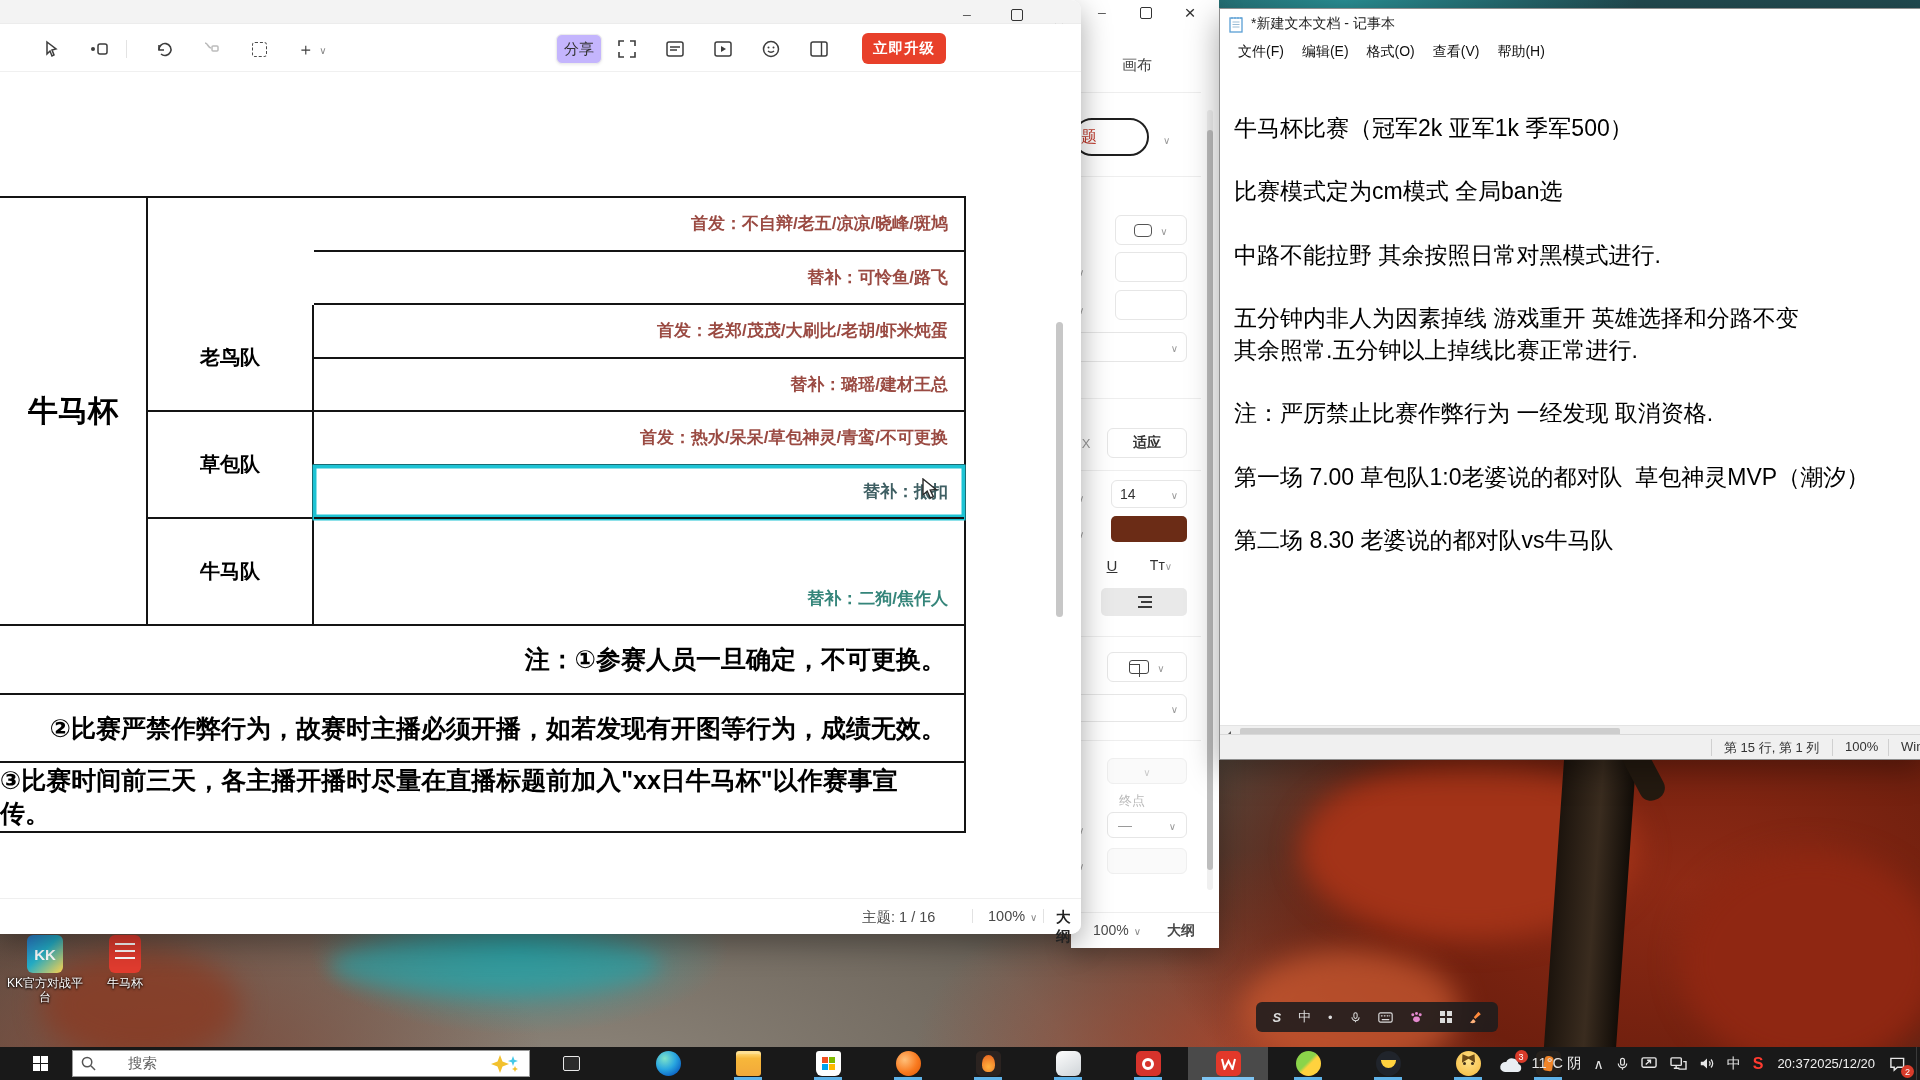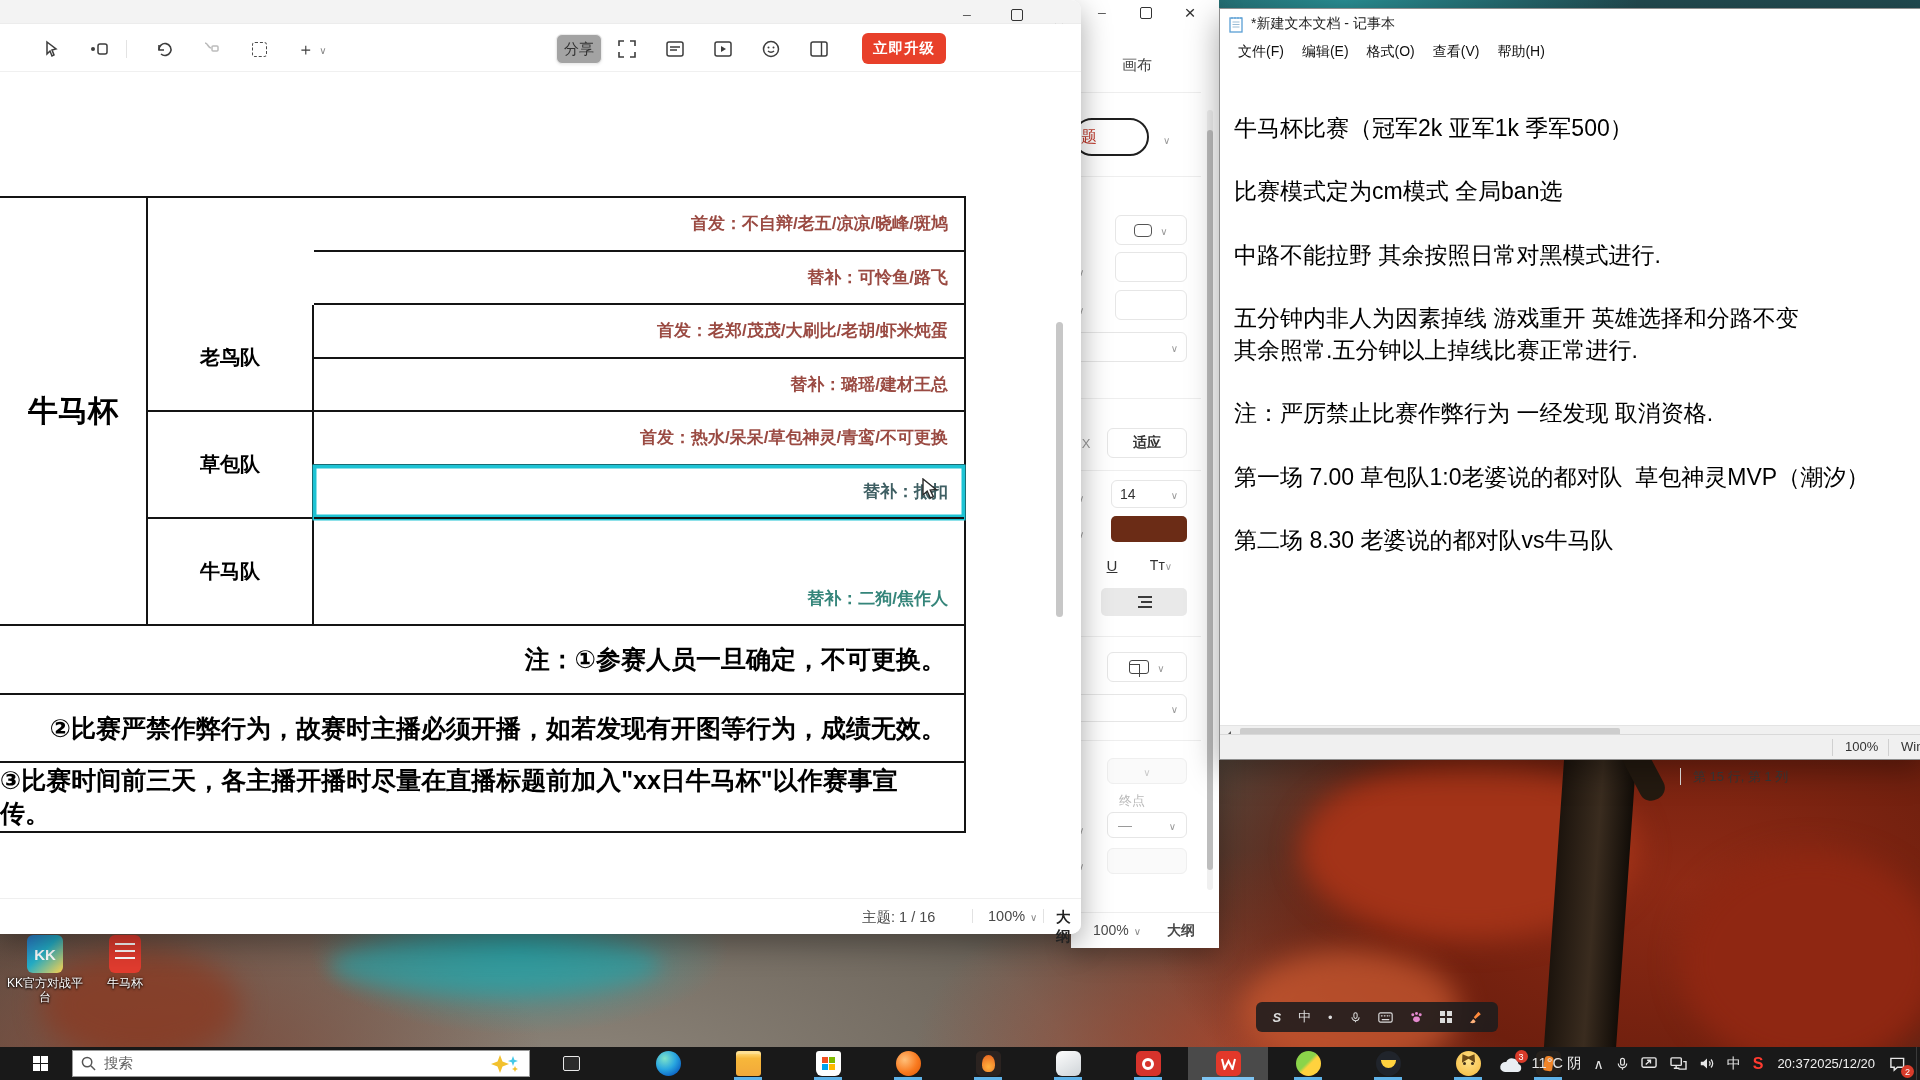--- a/index.html
+++ b/index.html
@@ -24,21 +24,21 @@
   
   .window { position:absolute; background:#fff; box-shadow:0 10px 30px rgba(0,0,0,.35); }
 
   
   #editor { left:0; top:0; width:1081px; height:934px; border-radius:0 10px 10px 0; z-index:30; }
   #ed-titlebar { position:absolute; left:0; top:0; right:0; height:24px; background:#f3f3f3; border-radius:0 10px 0 0; border-bottom:1px solid #ececec; }
   #ed-toolbar { position:absolute; left:0; top:24px; right:0; height:48px; background:#fff; border-bottom:1px solid #f0f0f0; }
   .tb-icon { position:absolute; top:12px; width:26px; height:26px; display:flex; align-items:center; justify-content:center; color:#3d3d3d; font-size:17px; cursor:default; }
   .tb-sep { position:absolute; top:16px; width:1px; height:18px; background:#e3e3e3; }
   .dash-box { width:15px; height:15px; border:1.6px dashed #4a4a4a; border-radius:3px; }
-  #share-btn { position:absolute; left:556px; top:10px; width:46px; height:30px; background:#a3a3a3; border:1px solid #ececec; border-radius:6px; box-shadow:0 1px 3px rgba(0,0,0,.08); font-size:15px; color:#333; display:flex; align-items:center; justify-content:center; }
+  #share-btn { position:absolute; left:556px; top:10px; width:46px; height:30px; background:#c4b5fd; border:1px solid #ececec; border-radius:6px; box-shadow:0 1px 3px rgba(0,0,0,.08); font-size:15px; color:#333; display:flex; align-items:center; justify-content:center; }
   #upgrade-btn { position:absolute; left:862px; top:9px; width:84px; height:31px; background:#e8402a; color:#fff; border-radius:6px; font-size:14.5px; font-weight:bold; display:flex; align-items:center; justify-content:center; letter-spacing:1px; }
   .winctl { position:absolute; width:18px; height:18px; color:#333; display:flex; align-items:center; justify-content:center; font-size:15px; }
   .ctl-min::after { content:"─"; font-size:11px; }
   .ctl-max::after { content:""; width:10px; height:10px; border:1.4px solid #333; display:block; border-radius:2px; }
   .ctl-close::after { content:"×"; font-size:19px; }
   #red-pill { position:absolute; left:1030px; top:2px; width:46px; height:18px; background:#e8452c; border-radius:9px; z-index:-1; }
 
   #ed-doc { position:absolute; left:0; top:72px; right:0; height:826px; background:#fff; overflow:hidden; }
 
   
@@ -108,21 +108,21 @@
   
   #ime-bar { position:absolute; left:1256px; top:1002px; width:242px; height:30px; background:rgba(28,28,30,.88); border-radius:6px; z-index:6; display:flex; align-items:center; justify-content:space-around; padding:0 8px; }
   #ime-bar .g { color:#dcdcdc; font-size:13px; display:flex; align-items:center; }
   #ime-s { color:#ff7a1a; font-weight:bold; font-size:16px; font-style:italic; }
 
   
   #taskbar { position:absolute; left:0; bottom:0; width:1920px; height:33px; background:#191919; z-index:40; }
   #start-btn { position:absolute; left:18px; top:0; width:44px; height:33px; display:flex; align-items:center; justify-content:center; }
   .win-logo { width:15px; height:15px; display:grid; grid-template-columns:7px 7px; grid-template-rows:7px 7px; gap:1px; }
   .win-logo div { background:#fff; }
-  #search-box { position:absolute; left:72px; top:3px; width:458px; height:27px; background:#fff; border:1px solid #9a9a9a; display:flex; align-items:center; padding:0 8px; }
+  #search-box { position:absolute; left:72px; top:3px; width:458px; height:27px; background:#fff; border:1px solid #9a9a9a; display:flex; align-items:center; padding:0 8px;gap:24px; }
   #search-text { font-size:14.5px; color:#5f5f5f; margin-left:8px; flex:1; }
   #taskview-btn { position:absolute; left:558px; top:6px; width:26px; height:22px; }
   #taskview-btn .tv { width:17px; height:15px; border:1.5px solid #e8e8e8; border-radius:2px; margin:3px auto; position:relative; background:rgba(255,255,255,.08); }
   .task-icons { position:absolute; left:628px; top:0; height:33px; display:flex; }
   .task-item { width:80px; height:33px; display:flex; align-items:center; justify-content:center; position:relative; }
   .task-item.running::after { content:""; position:absolute; bottom:0; left:26px; right:26px; height:3px; background:#5fb2e8; }
   .task-item.active { background:#4a4a4a; }
   .task-item.active::after { left:14px; right:14px; background:#7ec4f2; }
   .app-ic { width:25px; height:25px; border-radius:5px; position:relative; }
 
@@ -260,21 +260,21 @@
     <div class="np-line">其余照常.五分钟以上掉线比赛正常进行.</div>
     <div class="np-line">注：严厉禁止比赛作弊行为 一经发现 取消资格.</div>
     <div class="np-line">第一场 7.00 草包队1:0老婆说的都对队  草包神灵MVP（潮汐）</div>
     <div class="np-line">第二场 8.30 老婆说的都对队vs牛马队</div>
   </div>
   <div id="np-hscroll">
     <div id="np-left-arrow"></div>
     <div id="np-hthumb"></div>
   </div>
   <div id="np-status">
-    <span class="np-seg" style="left:460px;width:150px;margin-top:29px;">第 15 行, 第 1 列</span>
+    <span class="np-seg" style="left:491px;width:150px;">第 15 行, 第 1 列</span>
     <span class="np-seg" style="left:612px;width:60px;">100%</span>
     <span class="np-seg" style="left:668px;width:90px;">Windo</span>
   </div>
 </div>
 
 <div class="window" id="editor">
   <div id="ed-titlebar"></div>
   <div id="red-pill"></div>
   <div class="winctl ctl-min" style="left:958px;top:6px;"></div>
   <div class="winctl ctl-max" style="left:1008px;top:6px;"></div>

